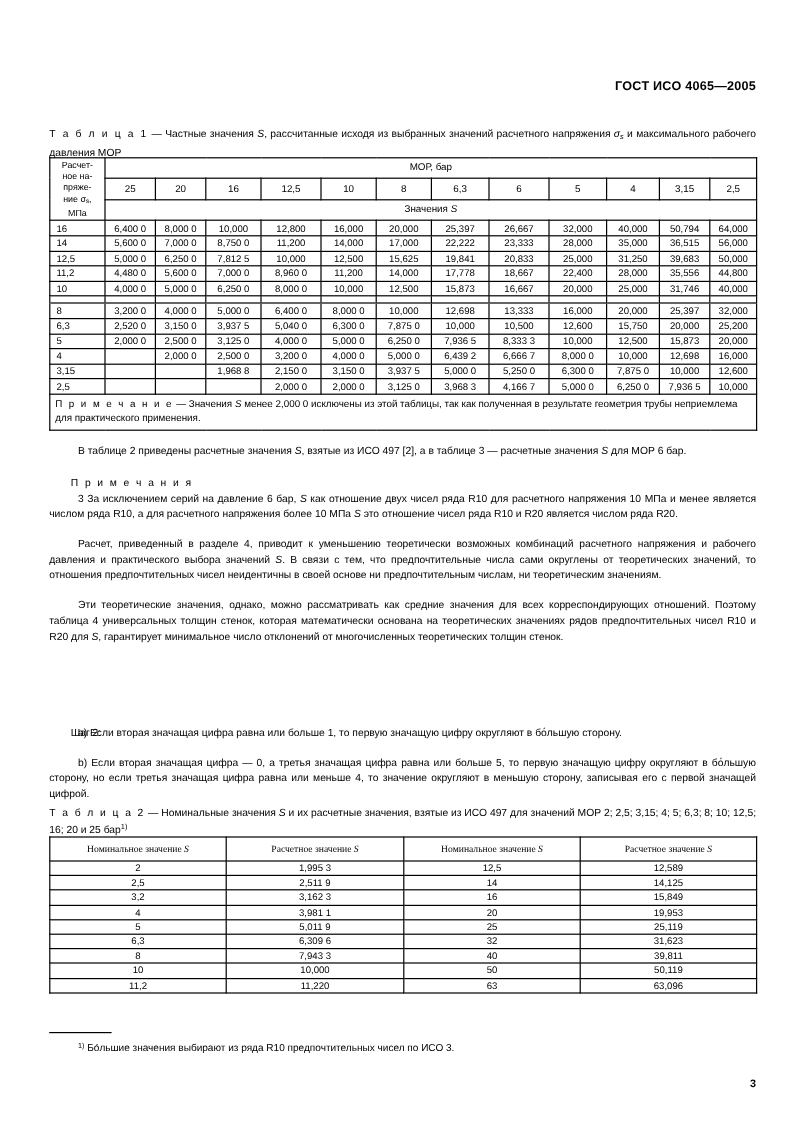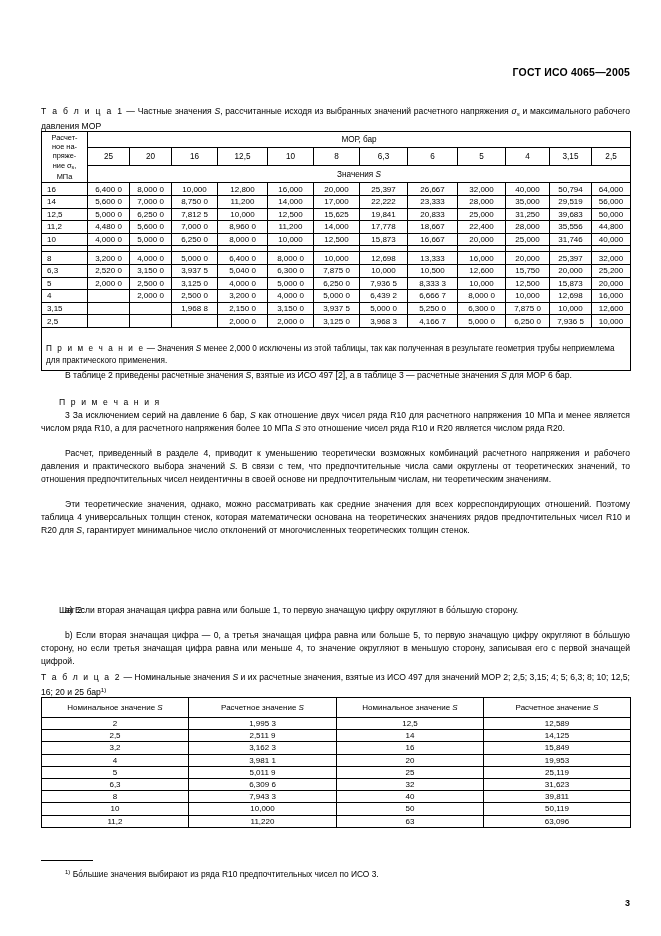--- a/index.html
+++ b/index.html
@@ -93,21 +93,21 @@
     font-size: 8px;
     text-align: center;
     padding: 0 1px;
   }
   .t1 .stubcell { text-align: left; padding-left: 5px; }
   .t1 .gap-row td { height: 5px; border-top: none; border-bottom: none; }
   .t1 .note-cell {
     text-align: left;
     font-size: 8.2px;
     line-height: 12px;
-    padding: 15px 4px 3px 4px;
+    padding: 2px 4px 3px 4px;
   }
 
   
   .t2-wrap { position: absolute; left: 41px; top: 697px; width: 589px; }
   table.t2 {
     border-collapse: collapse;
     width: 589px;
     table-layout: fixed;
     font-size: 8px;
   }
@@ -118,21 +118,21 @@
     font-weight: normal;
     vertical-align: middle;
   }
   table.t2 .hd { height: 19px; font-size: 8px; }
   table.t2 .dc { height: 11.2px; font-size: 8px; }
   .t2 .outer-l { border-left: 1.6px solid #000; }
   .t2 .outer-r { border-right: 1.6px solid #000; }
   .t2 .outer-t { border-top: 1.6px solid #000; }
   .t2 .outer-b { border-bottom: 1.6px solid #000; }
   .t2 .thick-mid { border-left: 1.6px solid #000; }
-  .t2 .thick-b { border-bottom: 1.6px solid #000; }
+  .t2 .thick-b { border-bottom: 1.6px solid #000; font-family: Liberation Serif, serif; }
 
   
   .fn-rule {
     position: absolute;
     left: 41px;
     top: 860px;
     width: 52px;
     height: 0;
     border-top: 1.4px solid #000;
   }
@@ -236,21 +236,21 @@
           <td class="datacell">5,600 0</td>
           <td class="datacell">7,000 0</td>
           <td class="datacell">8,750 0</td>
           <td class="datacell">11,200</td>
           <td class="datacell">14,000</td>
           <td class="datacell">17,000</td>
           <td class="datacell">22,222</td>
           <td class="datacell">23,333</td>
           <td class="datacell">28,000</td>
           <td class="datacell">35,000</td>
-          <td class="datacell">29,519</td>
+          <td class="datacell">36,515</td>
           <td class="datacell outer-r">56,000</td>
         </tr>
         <tr>
           <td class="datacell stubcell outer-l">12,5</td>
           <td class="datacell">5,000 0</td>
           <td class="datacell">6,250 0</td>
           <td class="datacell">7,812 5</td>
           <td class="datacell">10,000</td>
           <td class="datacell">12,500</td>
           <td class="datacell">15,625</td>

